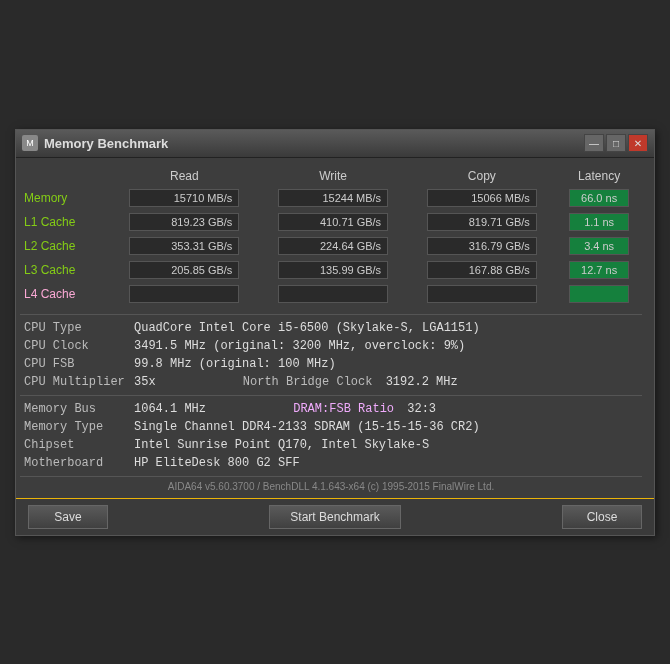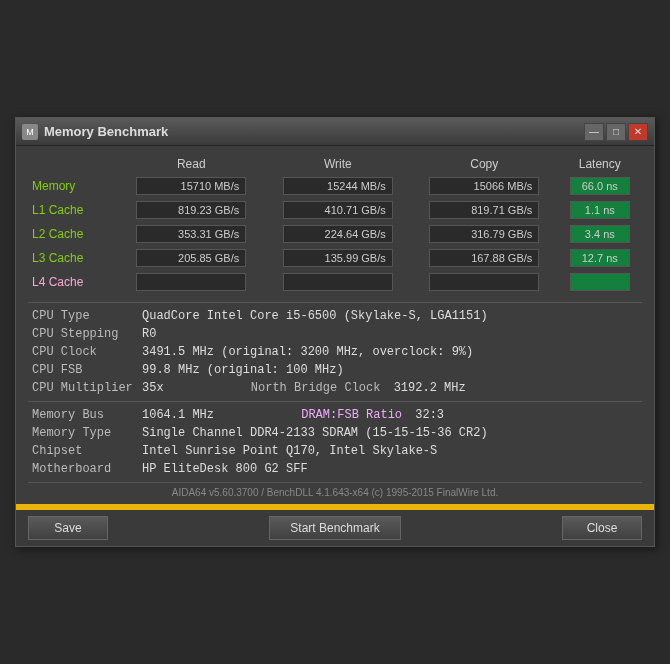--- a/index.html
+++ b/index.html
@@ -60,21 +60,21 @@
       cursor: pointer;
       display: flex;
       align-items: center;
       justify-content: center;
     }
     .title-btn.close-btn {
       background: #c0392b;
     }
     .content {
       background: #3d3d3d;
-      padding: 8px 12px 4px 12px;
+      padding: 8px 12px 4px 4px;
     }
     .bench-table {
       width: 100%;
       border-collapse: collapse;
       margin-bottom: 8px;
     }
     .bench-table th {
       color: #ccc;
       font-weight: normal;
       text-align: center;
@@ -146,21 +146,21 @@
     }
     .footer-note {
       text-align: center;
       color: #888;
       font-size: 10px;
       padding: 4px 0 2px 0;
       border-top: 1px solid #555;
     }
     .btn-bar {
       background: #3a3a3a;
-      border-top: 6px solid #eab308;
+      border-top: 1px solid #eab308;
       padding: 6px 12px;
       display: flex;
       justify-content: space-between;
       align-items: center;
     }
     .btn {
       background: linear-gradient(to bottom, #5a5a5a, #404040);
       border: 1px solid #666;
       color: #ddd;
       padding: 4px 20px;
@@ -243,24 +243,20 @@
 
     <hr class="divider">
 
     <table class="info-table">
       <tbody>
           <tr>
         <td class="info-label">CPU Type</td>
         <td class="info-value">QuadCore Intel Core i5-6500  (Skylake-S, LGA1151)</td>
       </tr>
       <tr>
-        <td class="info-label">CPU Stepping</td>
-        <td class="info-value">R0</td>
-      </tr>
-      <tr>
         <td class="info-label">CPU Clock</td>
         <td class="info-value">3491.5 MHz  (original: 3200 MHz, overclock: 9%)</td>
       </tr>
       <tr>
         <td class="info-label">CPU FSB</td>
         <td class="info-value">99.8 MHz  (original: 100 MHz)</td>
       </tr>
       <tr>
         <td class="info-label">CPU Multiplier</td>
         <td class="info-value">

